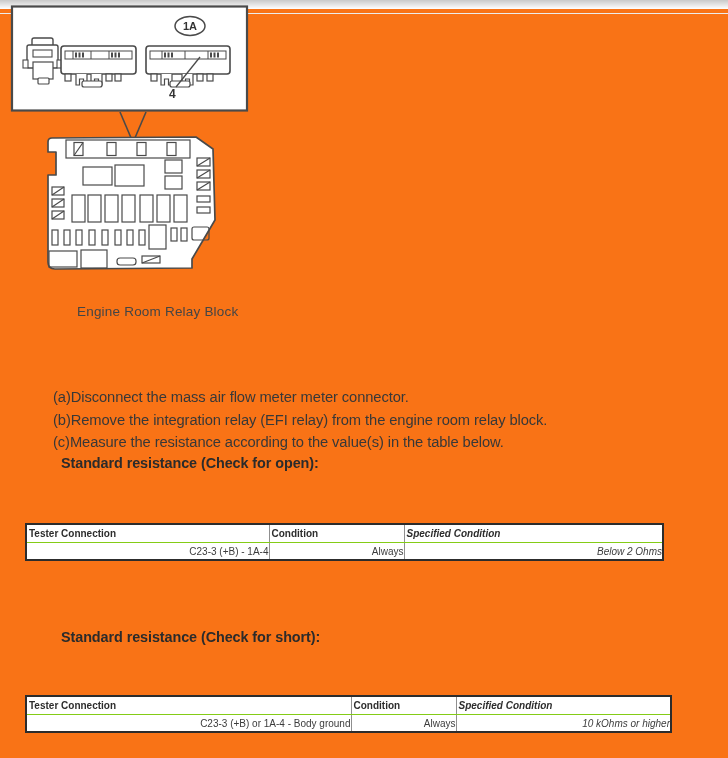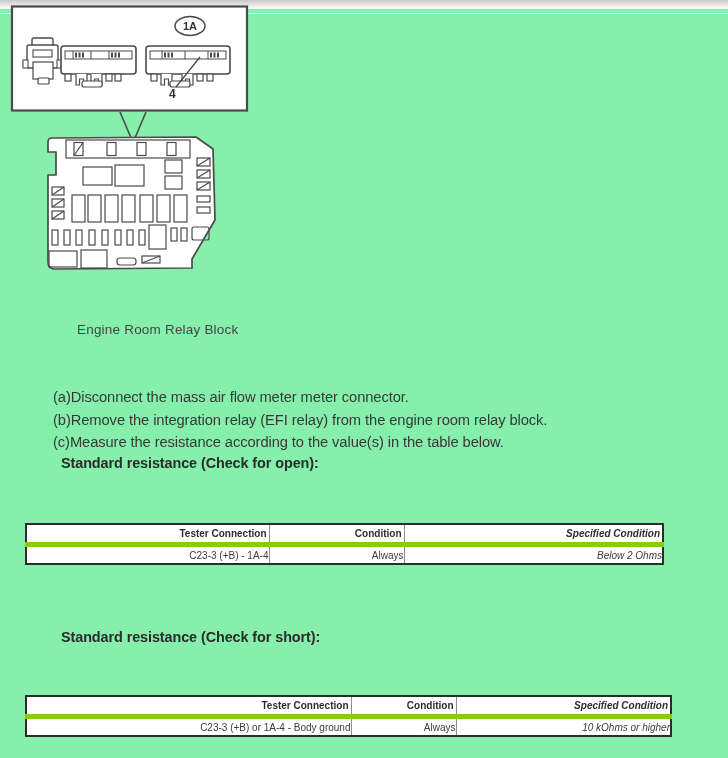--- a/index.html
+++ b/index.html
@@ -1,28 +1,28 @@
 <!DOCTYPE html>
 <html><head>
 <meta charset="utf-8">
 <style>
   html,body{margin:0;padding:0;background:#fff;}
   #page{
-    position:relative;width:728px;height:758px;background:#86efac;
+    position:relative;width:728px;height:758px;background:#f97316;
     font-family:"Liberation Sans", sans-serif;overflow:hidden;
   }
   
   #top-band{position:absolute;left:0;top:0;width:728px;height:9px;
     background:linear-gradient(#c9c9c9,#ffffff);}
   #top-faint-line{position:absolute;left:0;top:13px;width:728px;height:1px;background:#ececec;}
 
   
   #diagram{position:absolute;left:0;top:0;}
   .caption{
-    position:absolute;left:77px;top:322px;
+    position:absolute;left:77px;top:304px;
     font-size:13.5px;color:#454545;letter-spacing:0.2px;
   }
 
   
   #steps{
     position:absolute;left:53px;top:386px;width:660px;
     font-size:15.5px;line-height:22.5px;color:#383838;
     transform:scaleX(0.95);transform-origin:0 0;letter-spacing:-0.1px;
   }
   .section-heading{
@@ -34,22 +34,22 @@
   #heading-short{top:628px;}
 
   
   table.spec{
     position:absolute;left:25px;border-collapse:collapse;table-layout:fixed;
     border:2px solid #2c2c2c;font-size:10px;color:#3a3a3a;background:#fff;
   }
   #table-open{top:523px;width:637px;}
   #table-short{top:695px;width:645px;}
   table.spec th{
-    font-weight:bold;color:#2d2d2d;text-align:right;height:17px;
-    border-bottom:5px solid #84cc16;border-right:1px solid #8f8f8f;
+    font-weight:bold;color:#2d2d2d;text-align:left;height:17px;
+    border-bottom:1px solid #84cc16;border-right:1px solid #8f8f8f;
     padding:0 2px;font-size:10px;
   }
   table.spec td{
     height:16px;text-align:right;padding:0 0 0 3px;
     border-right:1px solid #8f8f8f;color:#3c3c3c;
   }
   table.spec th:last-child, table.spec td:last-child{border-right:none;font-style:italic;}
 
   
   .ln{fill:none;stroke:#4a4a4a;}

